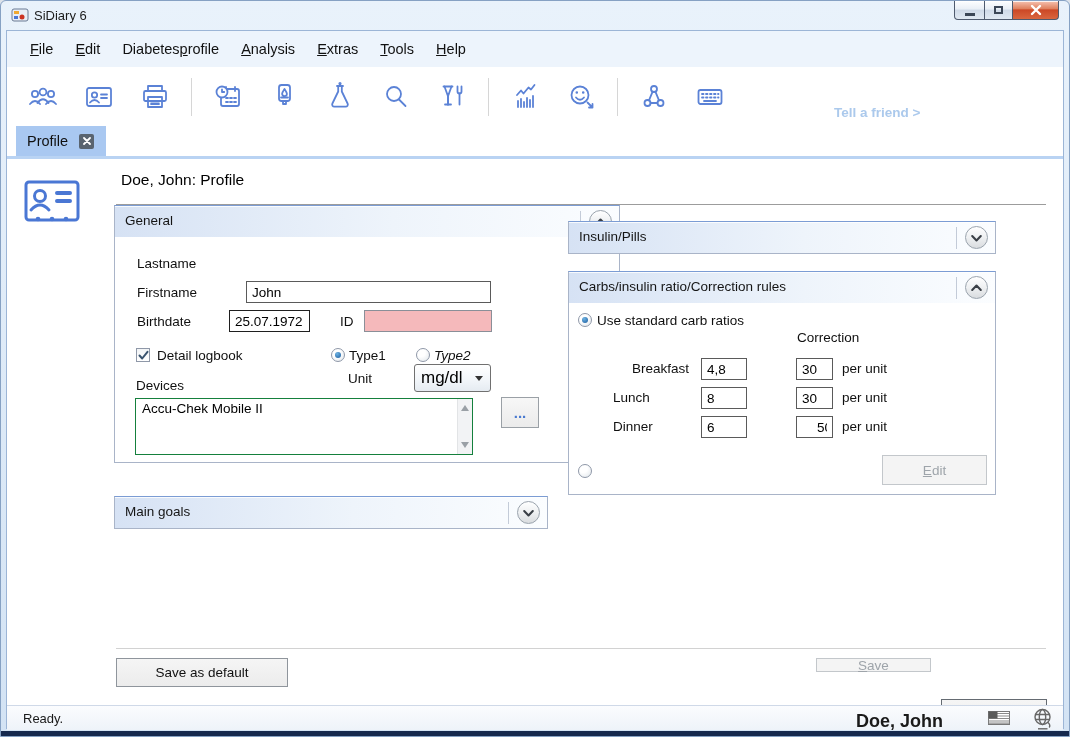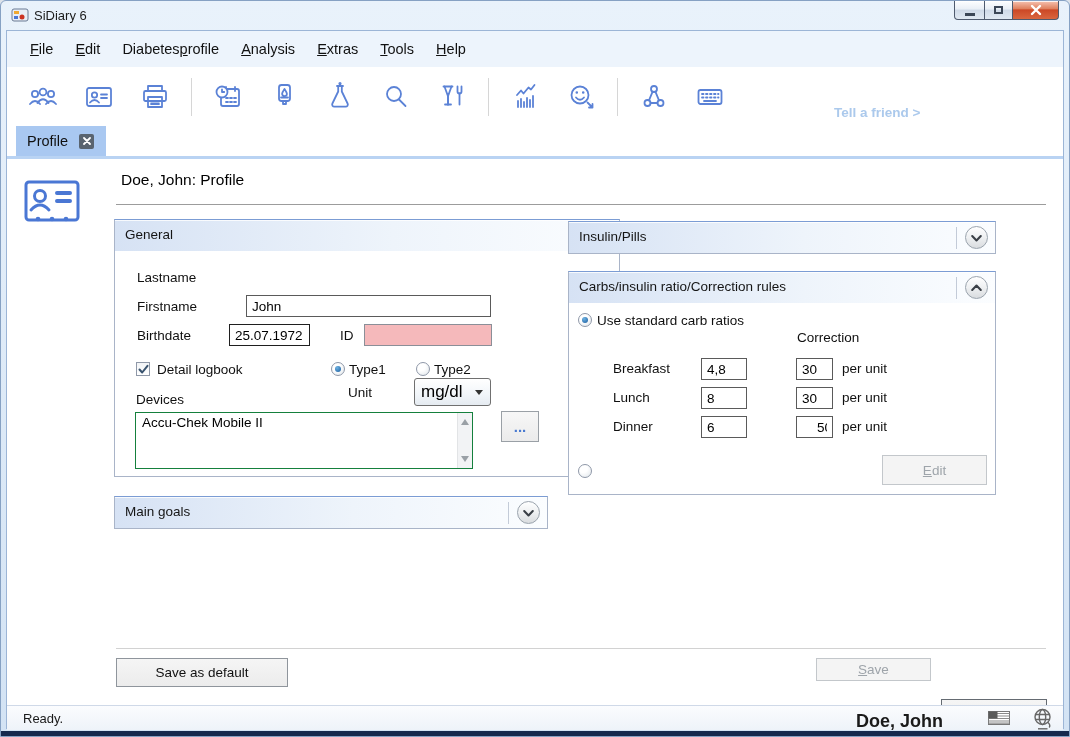--- a/index.html
+++ b/index.html
@@ -58,21 +58,21 @@
   .panel-header { position:relative; height:31px; background:linear-gradient(90deg,#d6e2f4 0%,#eef4fb 55%,#fbfdff 100%);
                   box-shadow:inset 0 1px 0 rgba(255,255,255,.8); }
   .panel-title { position:absolute; left:10px; top:7px; font-size:13.5px; color:#151515; }
   .hdr-right { position:absolute; right:7px; top:4px; display:flex; align-items:center; }
   .hdr-sep { width:1px; height:22px; background:#c3cbd8; margin-right:8px; }
   .chev { width:23px; height:23px; border-radius:50%; border:1px solid #9aa3ad; cursor:pointer;
           background:linear-gradient(180deg,#ffffff,#eceef0 55%,#d9dcdf);
           display:flex; align-items:center; justify-content:center; }
   .chev svg { stroke:#3a3f46; stroke-width:2.2; fill:none; stroke-linecap:round; stroke-linejoin:round; }
 
-  #panel-general { left:113px; top:218px; width:506px; height:258px; }
+  #panel-general { left:113px; top:204px; width:506px; height:258px; }
   #panel-maingoals { left:113px; top:495px; width:434px; height:33px; }
   #panel-insulin { left:567px; top:220px; width:428px; height:33px; }
   #panel-carbs { left:567px; top:270px; width:428px; height:224px; }
 
   .flabel { position:absolute; font-size:13.5px; color:#101010; white-space:nowrap; }
   .tinput { position:absolute; height:22px; border:1px solid #5a5a5a; background:#fff; font-family:inherit;
             font-size:13.5px; color:#000; padding:1px 5px; outline:none; }
 
   
   .in-lastname { left:131px; top:46px; width:245px; }
@@ -110,21 +110,21 @@
   .carb-ratio { left:132px; width:46px; }
   .carb-corr { left:227px; width:37px; }
   .carb-unit { left:273px; }
 
   
   .btn { position:absolute; border:1px solid #8f959c; background:linear-gradient(180deg,#f5f5f5,#ececec);
          font-family:inherit; font-size:13.5px; color:#111; display:flex; align-items:center; justify-content:center; cursor:pointer; }
   .btn .key { text-decoration:underline; }
   .btn.disabled { border-color:#c3c7cb; background:#f4f4f4; color:#9ea4aa; cursor:default; }
   #btn-save-default { left:115px; top:657px; width:172px; height:29px; }
-  #btn-save { left:815px; top:657px; width:115px; height:23px; }
+  #btn-save { left:815px; top:657px; width:115px; height:14px; }
   #btn-close { left:940px; top:657px; width:106px; height:29px; border-color:#656b72;margin-top:41px; }
   #btn-edit { position:absolute; left:313px; top:183px; width:105px; height:30px; }
 
   
   .statusbar { position:absolute; left:6px; top:704px; right:6px; bottom:6px;
                background:linear-gradient(180deg,#fbfcfe,#eef3f9); border-top:1px solid #cfd9e8; }
   .status-text { position:absolute; left:16px; top:5px; font-size:13px; color:#1a1a1a; }
   .status-user { position:absolute; left:849px; top:5px; font-size:18px; font-weight:bold; color:#1a1a1a; }
   .status-flag { position:absolute; left:981px; top:5px; }
   .status-globe { position:absolute; left:1024px; top:1px; }
@@ -315,21 +315,21 @@
 
     <span class="checkbox" style="left:21px; top:142px;">
       <svg width="11" height="11" viewBox="0 0 11 11">
           <polyline points="1.5,5.5 4.2,8.5 9.5,1.8" fill="none" stroke="#39536e" stroke-width="2" stroke-linecap="round" stroke-linejoin="round"></polyline>
         </svg>
     </span>
     <span class="flabel" style="left:42px; top:142px;">Detail logbook</span>
     <span class="radio sel" style="left:216px; top:142px;"></span>
     <span class="flabel" style="left:234px; top:142px;">Type1</span>
     <span class="radio" style="left:301px; top:142px;"></span>
-    <span class="flabel" style="left:319px; top:142px;">Type2</span>
+    <span class="flabel" style="left:319px; top:142px;font-style:italic;">Type2</span>
 
     <span class="flabel" style="left:233px; top:165px;">Unit</span>
     <div class="combo">
       <span class="val">mg/dl</span>
       <span class="arrow"></span>
     </div>
 
     <span class="flabel" style="left:21px; top:172px;">Devices</span>
     <div class="listbox">
       <div class="item">Accu-Chek Mobile II</div>
@@ -378,21 +378,21 @@
             <svg width="22" height="22" viewBox="0 0 22 22">
               <polyline points="6.5,13 11,8.5 15.5,13"></polyline>
             </svg>
           </span>
       </span>
     </div>
     <span class="radio sel" style="left:9px; top:41px;"></span>
     <span class="flabel" style="left:28px; top:41px;">Use standard carb ratios</span>
     <span class="flabel correction-hdr">Correction</span>
 
-    <span class="flabel carb-meal" style="top:89px;">Breakfast</span>
+    <span class="flabel carb-meal" style="top:89px;margin-left:19px;">Breakfast</span>
     <input class="tinput carb-ratio" style="top: 86px;" value="4,8">
     <input class="tinput carb-corr" style="top: 86px;" value="30">
     <span class="flabel carb-unit" style="top:89px;">per unit</span>
 
     <span class="flabel carb-meal" style="top:118px;">Lunch</span>
     <input class="tinput carb-ratio" style="top: 115px;" value="8">
     <input class="tinput carb-corr" style="top: 115px;" value="30">
     <span class="flabel carb-unit" style="top:118px;">per unit</span>
 
     <span class="flabel carb-meal" style="top:147px;">Dinner</span>

